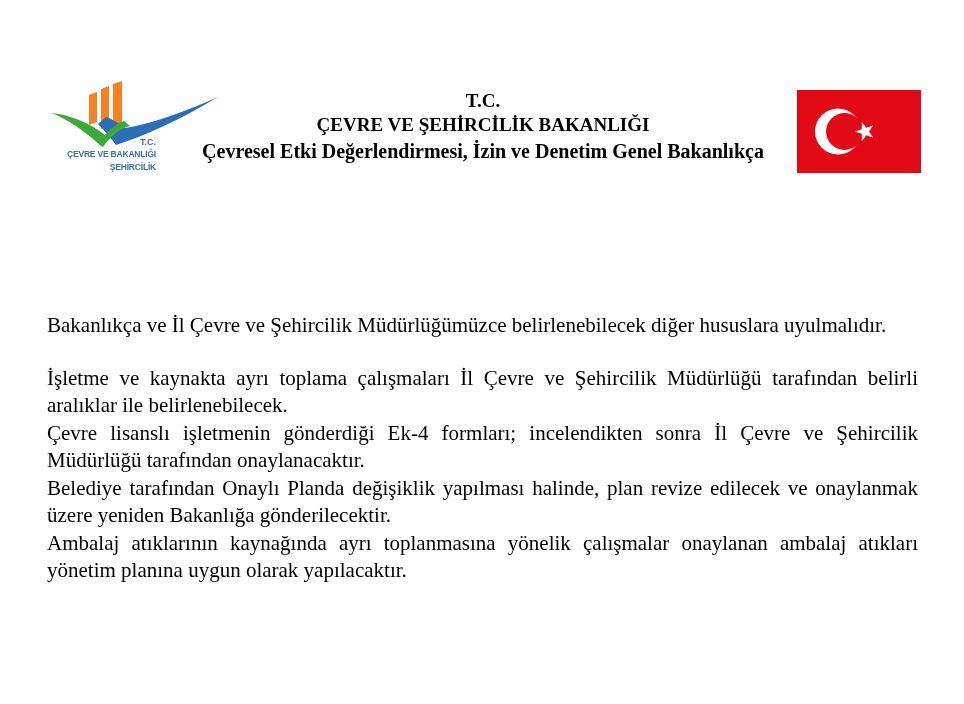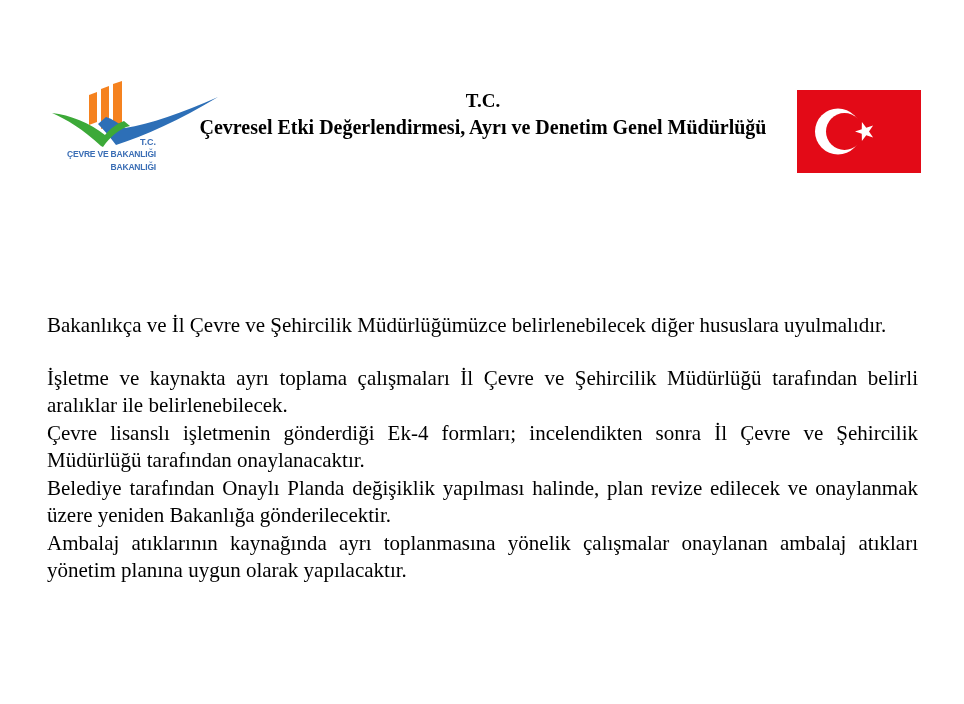--- a/index.html
+++ b/index.html
@@ -48,26 +48,27 @@
   <div class="logo-block">
     <svg class="logo-graphic" width="170" height="70" viewBox="0 0 170 70">
       <path d="M39,15 L47,12 L47,42 L39,45 Z" fill="#F5821F"></path>
       <path d="M51,9 L59,6 L59,46 L51,49 Z" fill="#F5821F"></path>
       <path d="M63,4 L72,1 L72,52 L63,55 Z" fill="#F5821F"></path>
       <path d="M48,44 C54,50 60,57 66,65 C94,56 130,40 168,17 C132,33 100,44 75,48 C69,43 62,39 56,37 Z" fill="#2D6FB7"></path>
       <path d="M2,33 C16,39 34,50 51,66 L53,67 C60,57 70,48 80,46 L74,41 C66,44 60,49 55,55 C40,43 20,35 2,33 Z" fill="#3CA938"></path>
     </svg>
     <div class="logo-text logo-tc">T.C.</div>
     <div class="logo-text logo-mid">ÇEVRE VE BAKANLIĞI</div>
-    <div class="logo-text logo-bot">BAKANLIĞI</div>
+    <div class="logo-text logo-bot">ŞEHİRCİLİK</div>
   </div>
 
   <div class="title-block">
     <div class="title-line1">T.C.</div>
-    <div class="title-line3">Çevresel Etki Değerlendirmesi, Ayrı ve Denetim Genel Müdürlüğü</div>
+    <div class="title-line2">ÇEVRE VE ŞEHİRCİLİK BAKANLIĞI</div>
+    <div class="title-line3">Çevresel Etki Değerlendirmesi, İzin ve Denetim Genel Bakanlıkça</div>
   </div>
 
   <svg class="flag" width="124" height="83" viewBox="0 0 124 83">
     <rect x="0" y="0" width="124" height="83" fill="#E30A17"></rect>
     <circle cx="41" cy="41.5" r="23" fill="#ffffff"></circle>
     <circle cx="47.5" cy="41.5" r="18.5" fill="#E30A17"></circle>
     <polygon points="58,41.5 64.76,39.15 64.91,31.99 69.24,37.7 76.09,35.62 72,41.5 76.09,47.38 69.24,45.3 64.91,51.01 64.76,43.85" fill="#ffffff"></polygon>
   </svg>
 
   <div class="content">

